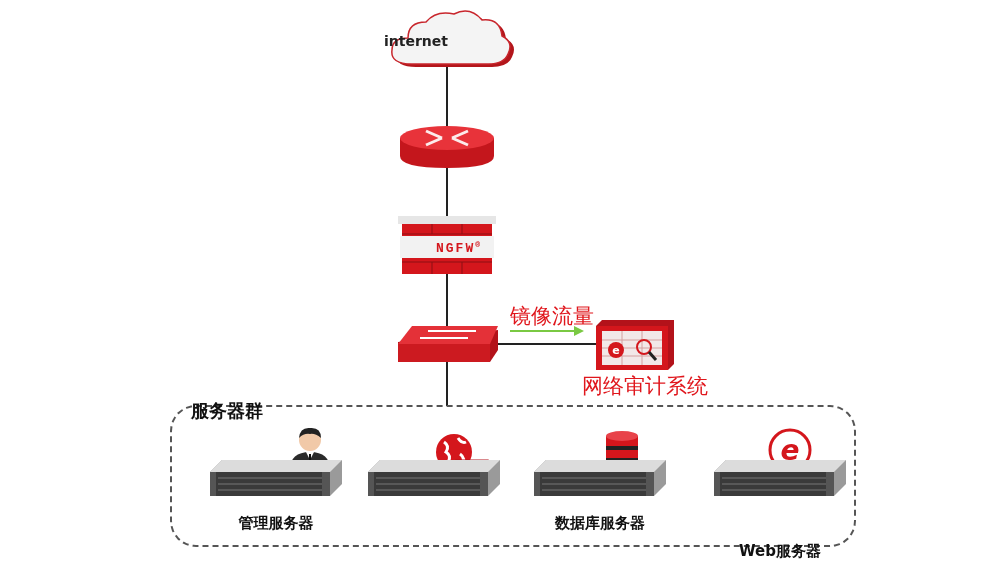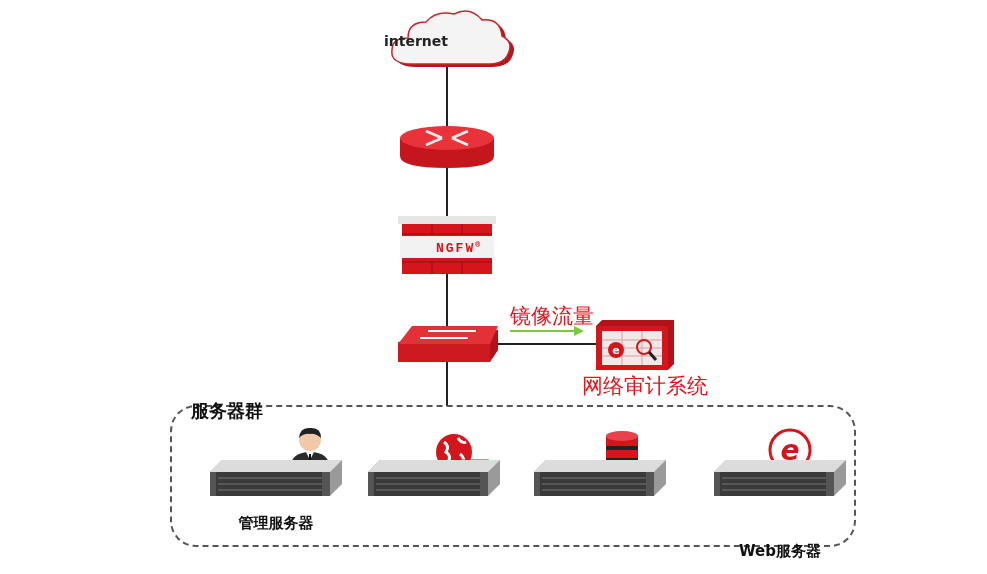--- a/index.html
+++ b/index.html
@@ -162,20 +162,21 @@
     <path d="M14 2 L134 2 L122 14 L2 14 Z" fill="#dcdcdc"></path>
     <rect x="2" y="14" width="120" height="24" fill="#3a3a3a"></rect>
     <g stroke="#777" stroke-width="1">
       <line x1="10" y1="20" x2="114" y2="20"></line>
         <line x1="10" y1="26" x2="114" y2="26"></line>
         <line x1="10" y1="32" x2="114" y2="32"></line>
     </g>
     <rect x="2" y="14" width="6" height="24" fill="#555"></rect>
       <rect x="114" y="14" width="8" height="24" fill="#555"></rect>
   </svg>
+  <div class="abs label-black" style="left:0; top:88px; width:136px;">数据库服务器</div>
 </div>
 
 <div class="abs" style="left:712px; top:426px; width:136px; height:112px;">
   <svg class="abs" style="left:56px; top:2px;" width="44" height="44" viewBox="0 0 44 44">
     <circle cx="22" cy="22" r="20" fill="#fff" stroke="#d4161c" stroke-width="3"></circle>
     <text x="22" y="32" font-size="28" font-weight="bold" font-style="italic" fill="#d4161c" text-anchor="middle" font-family="DejaVu Sans, sans-serif">e</text>
   </svg>
   <svg class="abs" style="left:0; top:32px;" width="136" height="40" viewBox="0 0 136 40">
     <path d="M14 2 L134 2 L134 26 L122 38 L2 38 L2 14 Z" fill="#9a9a9a"></path>
     <path d="M14 2 L134 2 L122 14 L2 14 Z" fill="#dcdcdc"></path>

